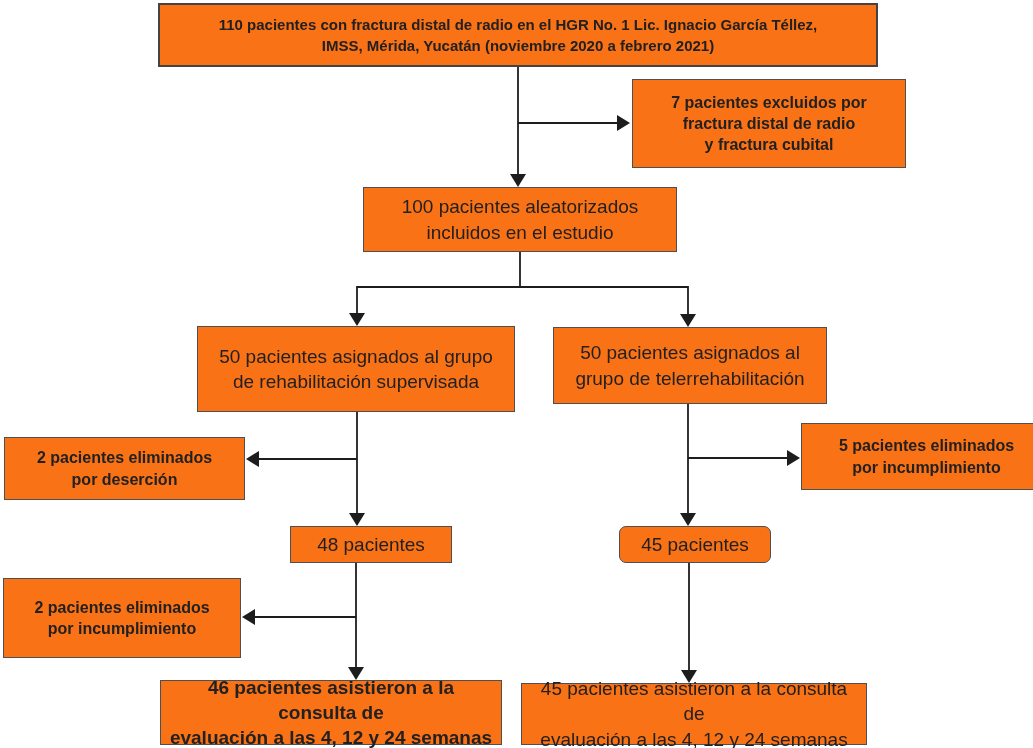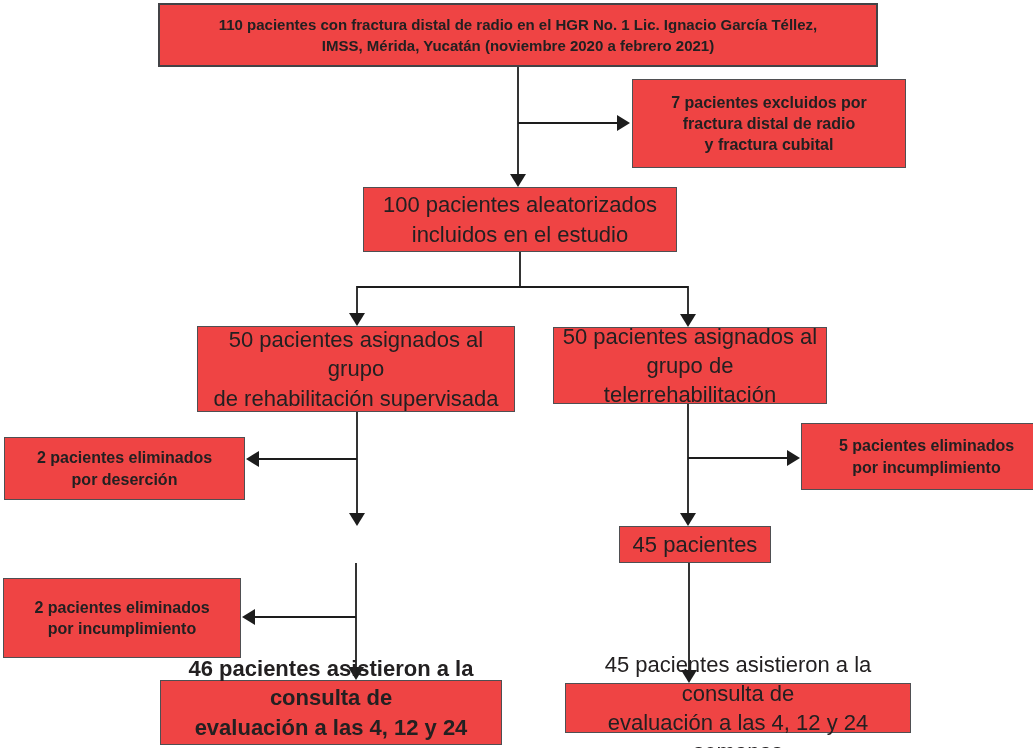--- a/index.html
+++ b/index.html
@@ -20,31 +20,31 @@
     position: absolute;
     left: 0;
     top: 0;
     width: 1033px;
     height: 748px;
   }
   .box {
     position: absolute;
     box-sizing: border-box;
     border: 1.5px solid #4f4f52;
-    background: #ef4444;
+    background: #f97316;
     display: flex;
     align-items: center;
     justify-content: center;
     text-align: center;
     padding: 2px 6px;
     z-index: 2;
   }
   .box .label {
     white-space: pre-line;
-    font-size: 22px;
+    font-size: 19px;
     line-height: 1.32;
   }
   .box--bold .label {
     font-weight: 700;
     font-size: 16px;
   }
   .box--title {
     border-width: 2px;
     border-color: #434346;
   }
@@ -154,33 +154,36 @@
   <div class="box box--bold" style="left:4px; top:437px; width:241px; height:63px;">
     <span class="label">2 pacientes eliminados
 por deserción</span>
   </div>
 
   <div class="box box--bold" style="left:801px; top:423px; width:251px; height:67px;">
     <span class="label">5 pacientes eliminados
 por incumplimiento</span>
   </div>
 
+  <div class="box" style="left:290px; top:526px; width:162px; height:37px;">
+    <span class="label">48 pacientes</span>
+  </div>
 
-  <div class="box" style="left:619px; top:526px; width:152px; height:37px;">
+  <div class="box" style="left:619px; top:526px; width:152px; height:37px;border-radius:7px;">
     <span class="label">45 pacientes</span>
   </div>
 
   <div class="box box--bold" style="left:3px; top:578px; width:238px; height:80px;">
     <span class="label">2 pacientes eliminados
 por incumplimiento</span>
   </div>
 
   <div class="box" style="left:160px; top:680px; width:342px; height:65px;font-weight:bold;">
     <span class="label">46 pacientes asistieron a la consulta de
 evaluación a las 4, 12 y 24 semanas</span>
   </div>
 
-  <div class="box" style="left:521px; top:683px; width:346px; height:50px;margin-left:44px;">
+  <div class="box" style="left:521px; top:683px; width:346px; height:62px;">
     <span class="label">45 pacientes asistieron a la consulta de
 evaluación a las 4, 12 y 24 semanas</span>
   </div>
 
 </div>
 
 </body></html>

